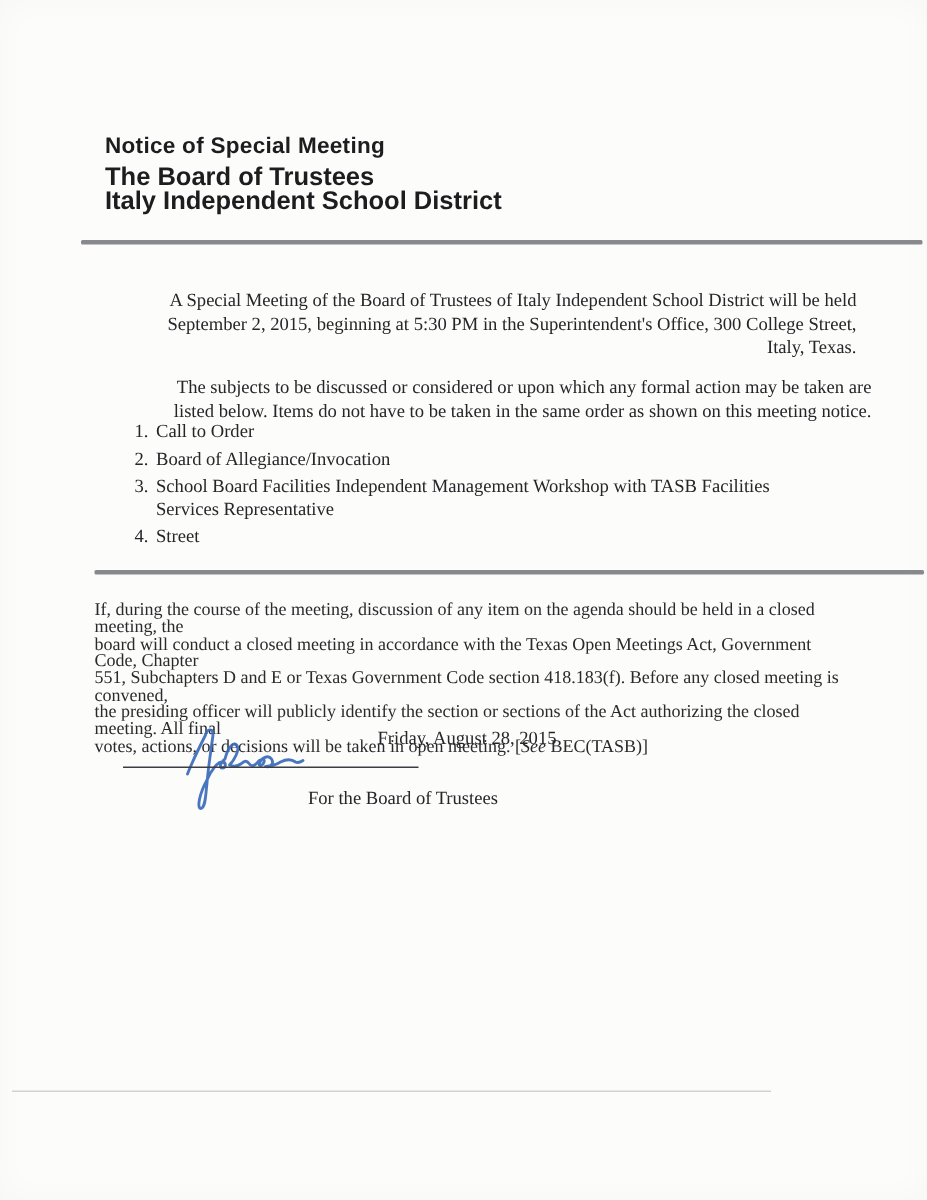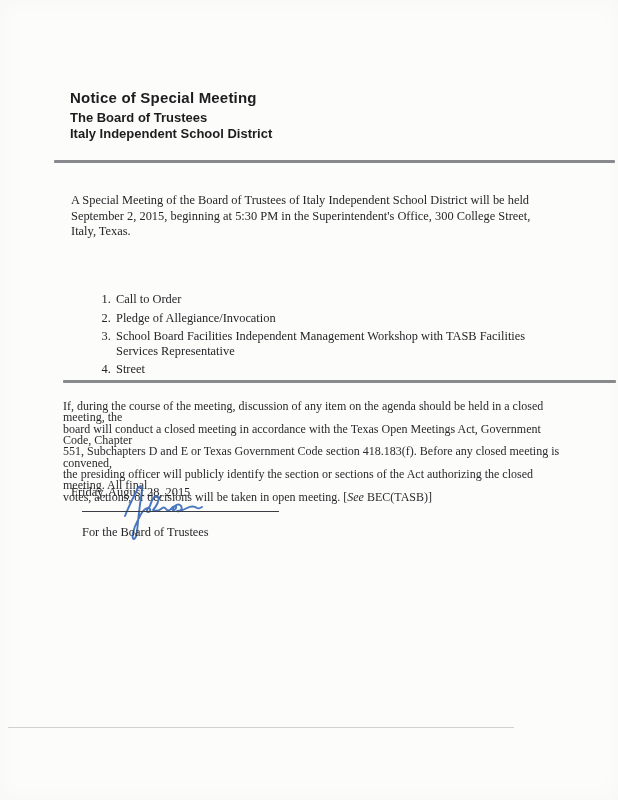--- a/index.html
+++ b/index.html
@@ -13,31 +13,31 @@
     box-shadow:inset 0 0 22px rgba(0,0,0,0.025);
     font-family:"Liberation Serif", serif; color:var(--ink);
   }
   .abs{position:absolute;}
   .h1{
     left:70px; top:79px; font-family:Liberation Sans, sans-serif;
     font-weight:bold; font-size:15px; color:var(--heading); letter-spacing:.2px;
   }
   .org{
     left:70px; top:110px; font-family:"Liberation Sans", sans-serif;
-    font-weight:bold; font-size:13px; line-height:15.6px; color:var(--heading);
+    font-weight:bold; font-size:17px; line-height:15.6px; color:var(--heading);
     white-space:pre-line;
   }
   .rule{height:3px; background:var(--rule); border-radius:1px;}
   .rule-top{left:54px; top:160px; width:561px;}
   .rule-mid{left:63px; top:380px; width:553px;}
-  .bodytext{font-size:12.4px; line-height:15.4px; white-space:pre-line;}
+  .bodytext{font-size:12.4px; line-height:15.4px; white-space:pre-line;text-align:right;}
   .para1{left:71px; top:181px; width:500px;}
   .para2{left:71px; top:239px; width:510px;}
   .agenda{
-    left:71px; top:276px; width:470px; margin:16px; padding:0 0 0 27px;
+    left:71px; top:276px; width:470px; margin:4px; padding:0 0 0 27px;
     font-size:12.4px; line-height:14.2px;
   }
   .agenda li{margin-bottom:4.5px; white-space:pre-line; padding-left:2px;}
   .fineprint{
     left:63px; top:389px; width:505px; font-size:12px; line-height:11.35px;
     white-space:pre-line; color:#2a2a2e;
   }
   .posted{left:71px; top:457px; width:500px;}
   .posted-date{left:71px; top:473px; width:300px;}
   .signature{left:113px; top:482px; width:122px; height:72px; overflow:visible;}
@@ -57,24 +57,26 @@
 
   <div class="abs org">The Board of Trustees
 Italy Independent School District</div>
 
   <div class="abs rule rule-top"></div>
 
   <p class="abs bodytext para1">A Special Meeting of the Board of Trustees of Italy Independent School District will be held
 September 2, 2015, beginning at 5:30 PM in the Superintendent's Office, 300 College Street,
 Italy, Texas.</p>
 
+  <p class="abs bodytext para2">The subjects to be discussed or considered or upon which any formal action may be taken are
+listed below. Items do not have to be taken in the same order as shown on this meeting notice.</p>
 
   <ol class="abs agenda">
     <li>Call to Order</li>
-    <li>Pledge of Allegiance/Invocation</li>
+    <li>Board of Allegiance/Invocation</li>
     <li>School Board Facilities Independent Management Workshop with TASB Facilities
 Services Representative</li>
     <li>Street</li>
   </ol>
 
   <div class="abs rule rule-mid"></div>
 
   <p class="abs fineprint"><span>If, during the course of the meeting, discussion of any item on the agenda should be held in a closed meeting, the
 board will conduct a closed meeting in accordance with the Texas Open Meetings Act, Government Code, Chapter
 551, Subchapters D and E or Texas Government Code section 418.183(f).  Before any closed meeting is convened,

